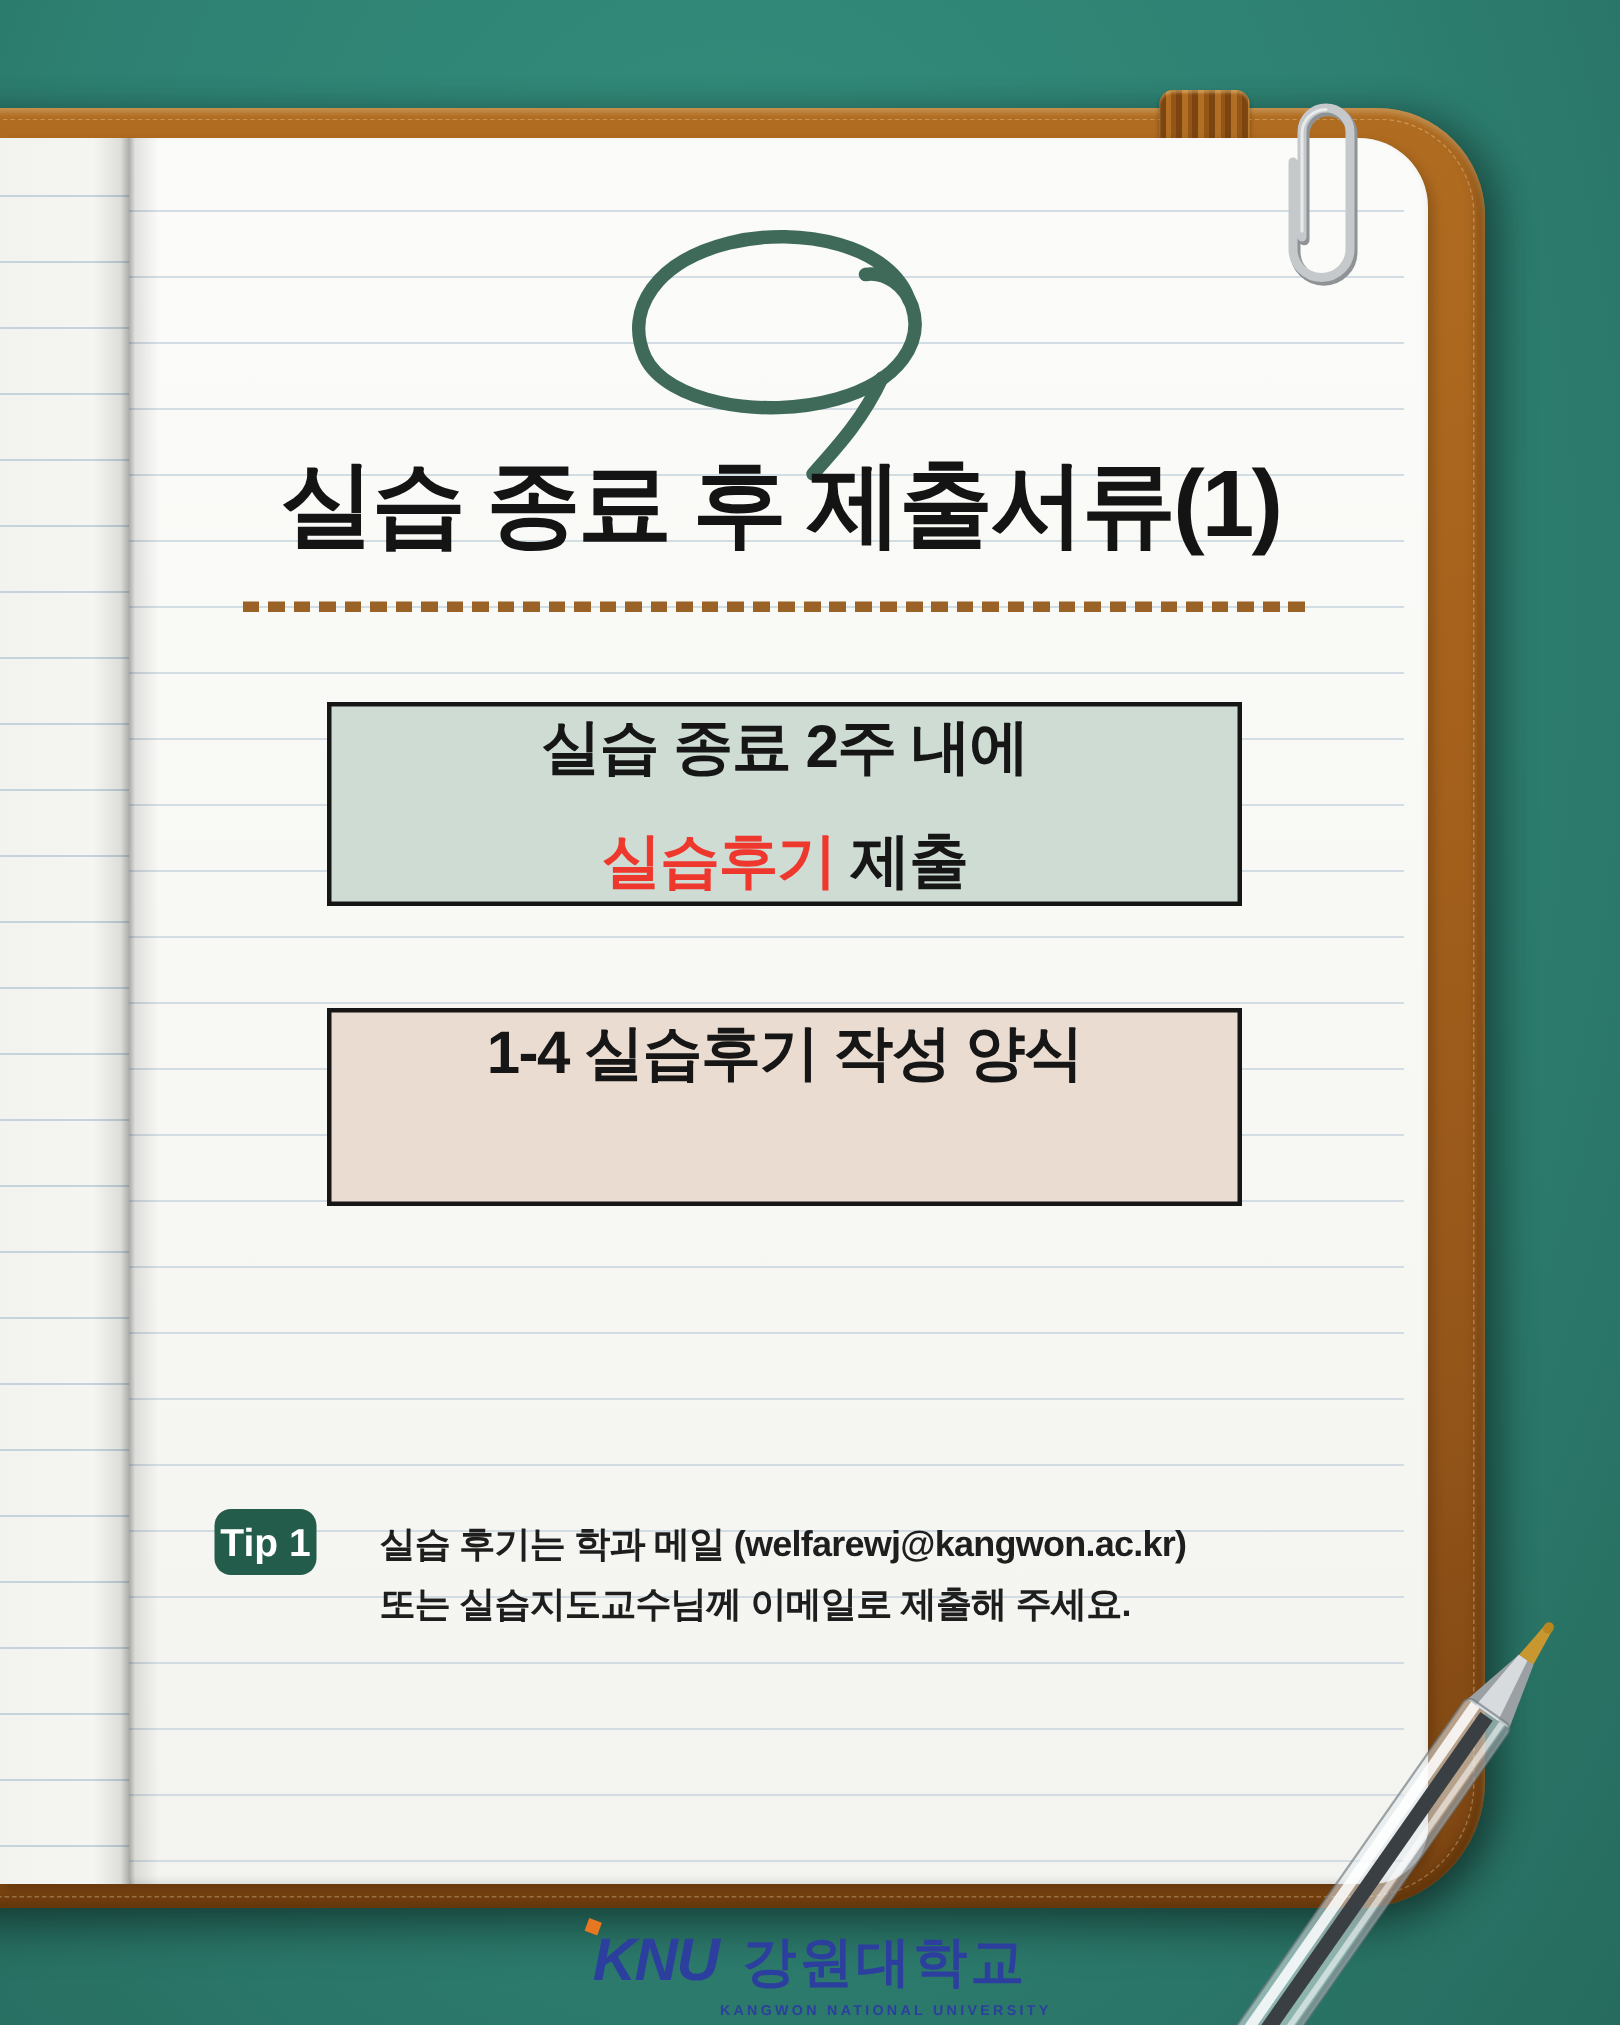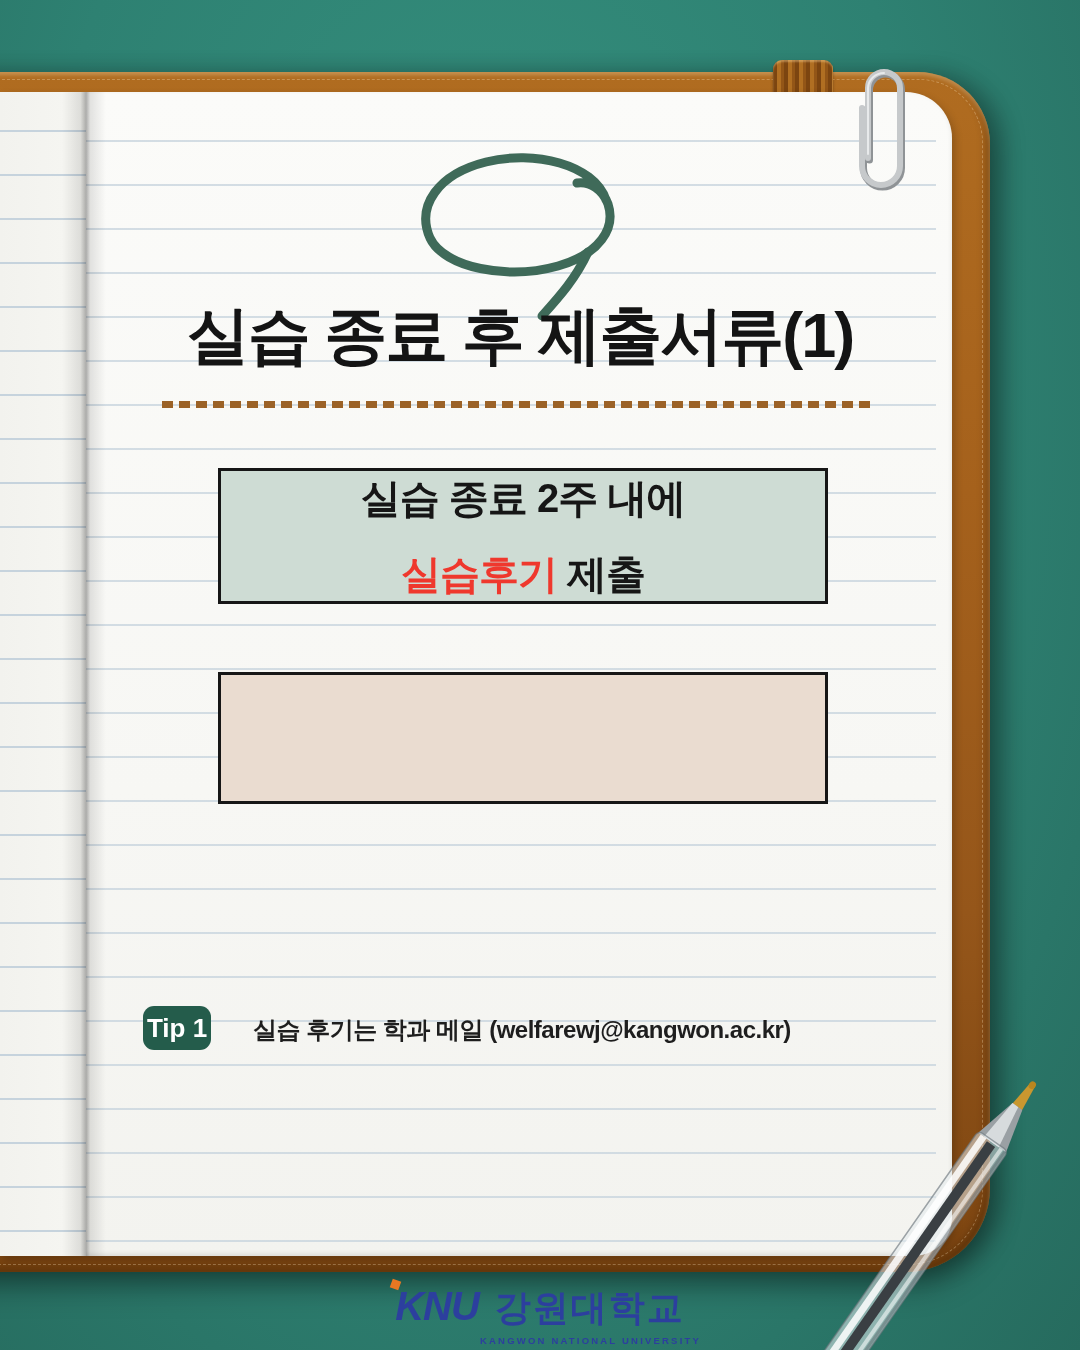--- a/index.html
+++ b/index.html
@@ -126,25 +126,27 @@
 
 <div class="title">실습 종료 후 제출서류(1)</div>
 <div class="divider"></div>
 
 <div class="infobox box1">
   <div>실습 종료 2주 내에</div>
   <div><span class="hl-red">실습후기</span><span> 제출</span></div>
 </div>
 
 <div class="infobox box2">
+  <div>1-4 실습후기 작성 양식</div>
 </div>
 
 <div class="tip-badge">Tip 1</div>
 <div class="tip-text">
   <div>실습 후기는 학과 메일 (welfarewj@kangwon.ac.kr)</div>
+  <div>또는 실습지도교수님께 이메일로 제출해 주세요.</div>
 </div>
 
 <svg class="paperclip" width="84" height="164" viewBox="0 0 84 164">
   <path d="M 28 112 V 42 A 16 16 0 0 1 60 42 V 120 A 19 19 0 0 1 22 120 V 62" fill="none" stroke="#8f9396" stroke-width="7" stroke-linecap="round" transform="translate(1.5,2)"></path>
   <path d="M 28 112 V 42 A 16 16 0 0 1 60 42 V 120 A 19 19 0 0 1 22 120 V 62" fill="none" stroke="#c6c9cb" stroke-width="6" stroke-linecap="round"></path>
   <path d="M 28 108 V 42 A 16 16 0 0 1 44 27" fill="none" stroke="#e8eaeb" stroke-width="2" stroke-linecap="round"></path>
 </svg>
 
 <svg class="pen" width="340" height="310" viewBox="0 0 340 310">
   <g transform="translate(282,60) rotate(35)">

